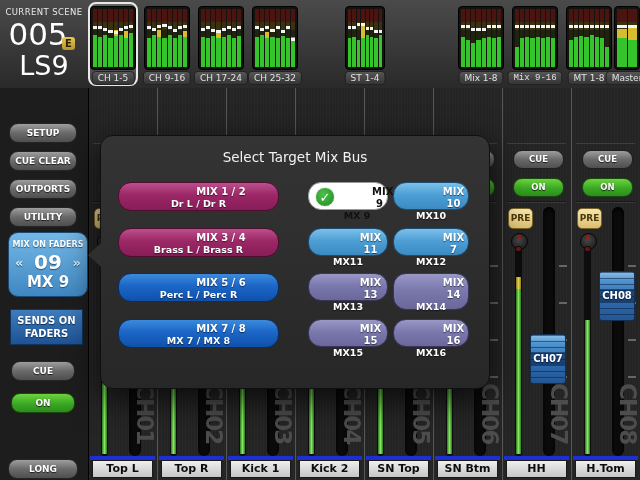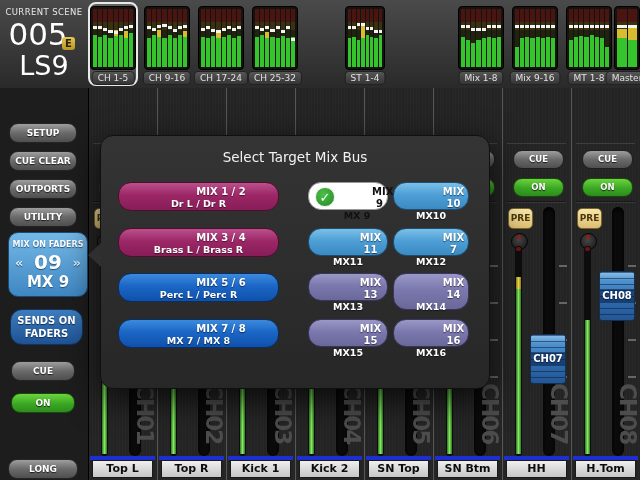--- a/index.html
+++ b/index.html
@@ -31,21 +31,21 @@
   #sidebar{position:absolute;left:0;top:88px;width:88px;height:392px;background:#1d1d1d;border-right:1px solid #000;}
   .side-btn{position:absolute;left:9px;width:66px;height:18px;border-radius:9px;text-align:center;
     background:linear-gradient(#9e9e9e 0%,#6a6a6a 50%,#4f4f4f 100%);border:1px solid #252525;
     color:#fff;font-size:9px;font-weight:bold;line-height:18px;text-shadow:0 1px 1px #1a1a1a;}
   #mof-panel{position:absolute;left:8px;top:144px;width:78px;height:63px;border-radius:10px;
     background:linear-gradient(#74b8e6,#3f87c2);border:1px solid #1c4a74;color:#fff;text-align:center;}
   #mof-title{position:absolute;left:0;top:7px;width:100%;font-size:8px;font-weight:bold;text-shadow:0 1px 1px #23557e;}
   #mof-number{position:absolute;left:0;top:17px;width:100%;font-size:20px;font-weight:bold;text-shadow:0 1px 1px #23557e;}
   .mof-arrow{position:absolute;top:22px;font-size:13px;font-weight:bold;color:#d9ecf8;text-shadow:0 1px 1px #23557e;}
   #mof-bus{position:absolute;left:0;top:40px;width:100%;font-size:15px;font-weight:bold;text-shadow:0 1px 1px #23557e;}
-  #sof-btn{position:absolute;left:10px;top:221px;width:73px;height:36px;border-radius:12px;
+  #sof-btn{position:absolute;left:10px;top:221px;width:73px;height:36px;border-radius:0;
     background:linear-gradient(#3d7cbc,#1e5294);border:1px solid #11335e;color:#fff;
     font-size:10px;font-weight:bold;text-align:center;padding-top:4px;box-sizing:border-box;
     line-height:13px;text-shadow:0 1px 1px #112c50;}
   #cue-side{top:273px;width:62px;left:11px;}
   #on-side{top:305px;width:62px;left:11px;background:linear-gradient(#6ed43e 0%,#3aa824 55%,#2d8c1c 100%);border-color:#174a0e;}
   #long-faders{top:371px;width:68px;left:8px;}
   
   #strips{position:absolute;left:88px;top:88px;width:552px;height:392px;background:#242424;}
   .strip{position:absolute;top:0;width:69px;height:392px;border-right:1px solid #575757;box-sizing:border-box;
     background-image:repeating-linear-gradient(90deg,rgba(255,255,255,.02) 0 1px,rgba(0,0,0,0) 1px 3px);}
@@ -336,21 +336,21 @@
             <div class="mfill" style="height: 50%;"></div>
             <div class="mmark" style="top: 27%;"></div>
           </div>
           <div class="mbar">
             <div class="mfill" style="height: 52%;"></div>
             <div class="mmark" style="top: 27%;"></div>
           </div>
         </div>
         <div class="meter-label">Mix 1-8</div>
       </div>
-      <div class="meter-group" style="left: 512px; width: 46px; height: 80px;">
+      <div class="meter-group" style="left: 512px; width: 46px; height: 80px; font-family: Liberation Mono, monospace;">
         <div class="meter-box" style="width: 46px;">
           <div class="mbar">
             <div class="mfill" style="height: 34%;"></div>
             <div class="mmark" style="top: 27%;"></div>
           </div>
           <div class="mbar">
             <div class="mfill" style="height: 50%;"></div>
             <div class="mmark" style="top: 27%;"></div>
           </div>
           <div class="mbar">

